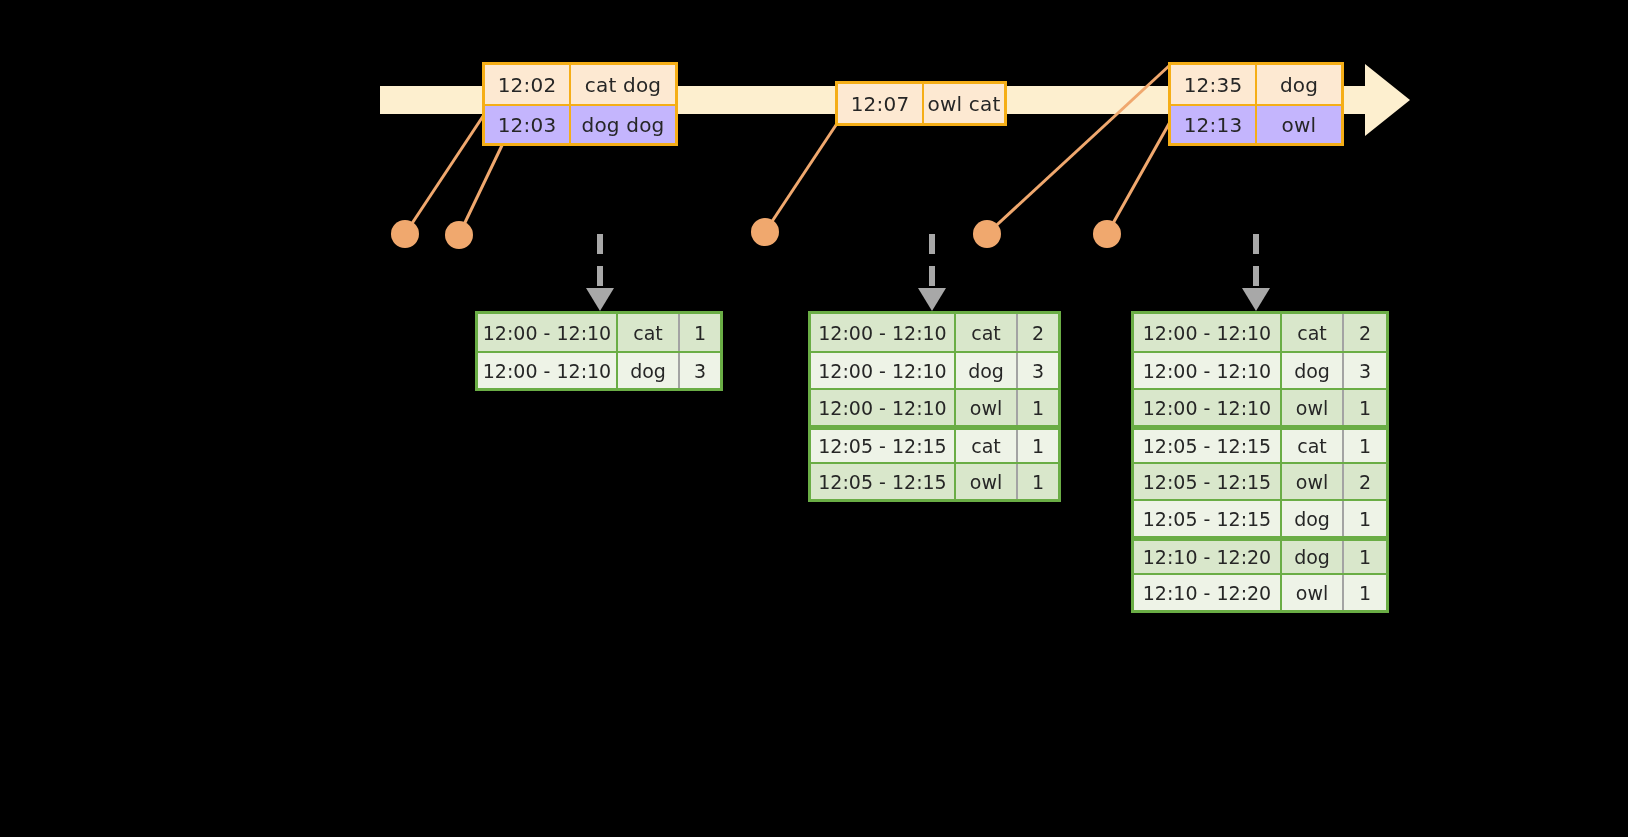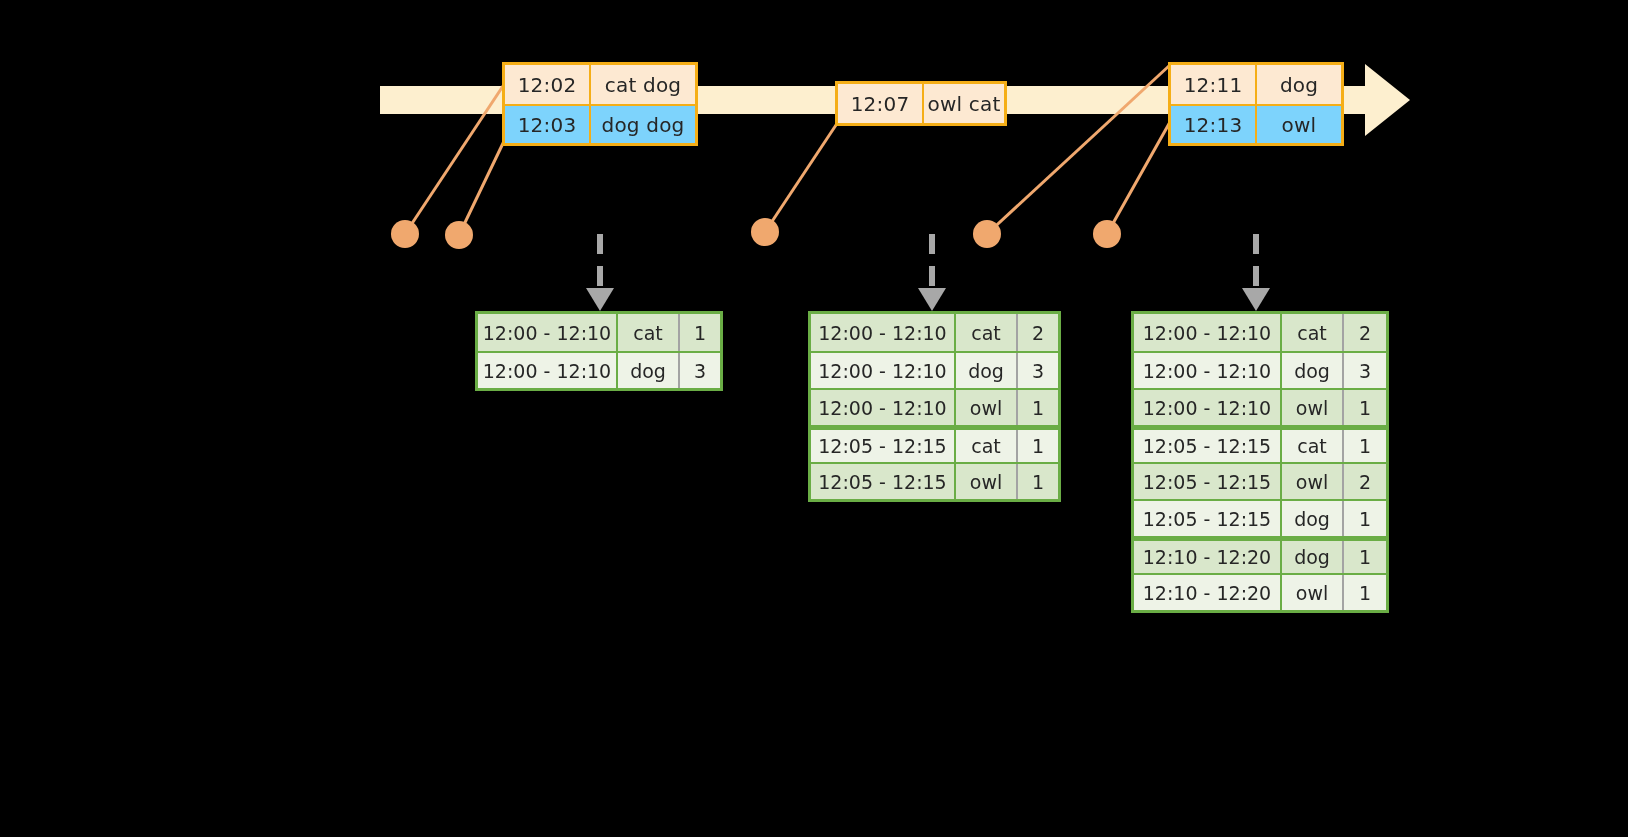--- a/index.html
+++ b/index.html
@@ -40,21 +40,21 @@
     background: #fde9d2;
   }
   .event-row {
     display: flex;
     height: 39px;
     box-sizing: border-box;
   }
   .event-row + .event-row {
     border-top: 2px solid #f5ae17;
   }
-  .event-row.alt { background: #7dd3fc; }
+  .event-row.alt { background: #c4b5fd; }
   .ev-time, .ev-words {
     display: flex;
     align-items: center;
     justify-content: center;
     box-sizing: border-box;
     font-size: 20px;
     color: #262626;
     letter-spacing: 0.2px;
   }
   .ev-time {
@@ -136,41 +136,41 @@
       <line x1="932" y1="234" x2="932" y2="290"></line>
       <line x1="1256" y1="234" x2="1256" y2="290"></line>
     </g>
     <g fill="#a8a8a8">
       <polygon points="586,288 614,288 600,311"></polygon>
       <polygon points="918,288 946,288 932,311"></polygon>
       <polygon points="1242,288 1270,288 1256,311"></polygon>
     </g>
   </svg>
 
-  <div class="event-box" style="left:502px; top:62px; width:196px;">
+  <div class="event-box" style="left:482px; top:62px; width:196px;">
     <div class="event-row">
       <div class="ev-time">12:02</div>
       <div class="ev-words">cat dog</div>
     </div>
     <div class="event-row alt">
       <div class="ev-time">12:03</div>
       <div class="ev-words">dog dog</div>
     </div>
   </div>
 
   <div class="event-box" style="left:835px; top:81px; width:172px;">
     <div class="event-row">
       <div class="ev-time">12:07</div>
       <div class="ev-words">owl cat</div>
     </div>
   </div>
 
   <div class="event-box" style="left:1168px; top:62px; width:176px;">
     <div class="event-row">
-      <div class="ev-time">12:11</div>
+      <div class="ev-time">12:35</div>
       <div class="ev-words">dog</div>
     </div>
     <div class="event-row alt">
       <div class="ev-time">12:13</div>
       <div class="ev-words">owl</div>
     </div>
   </div>
 
   <div class="result-table t1" id="res1" style="left:475px; top:311px;">
       <div class="res-row shade">

